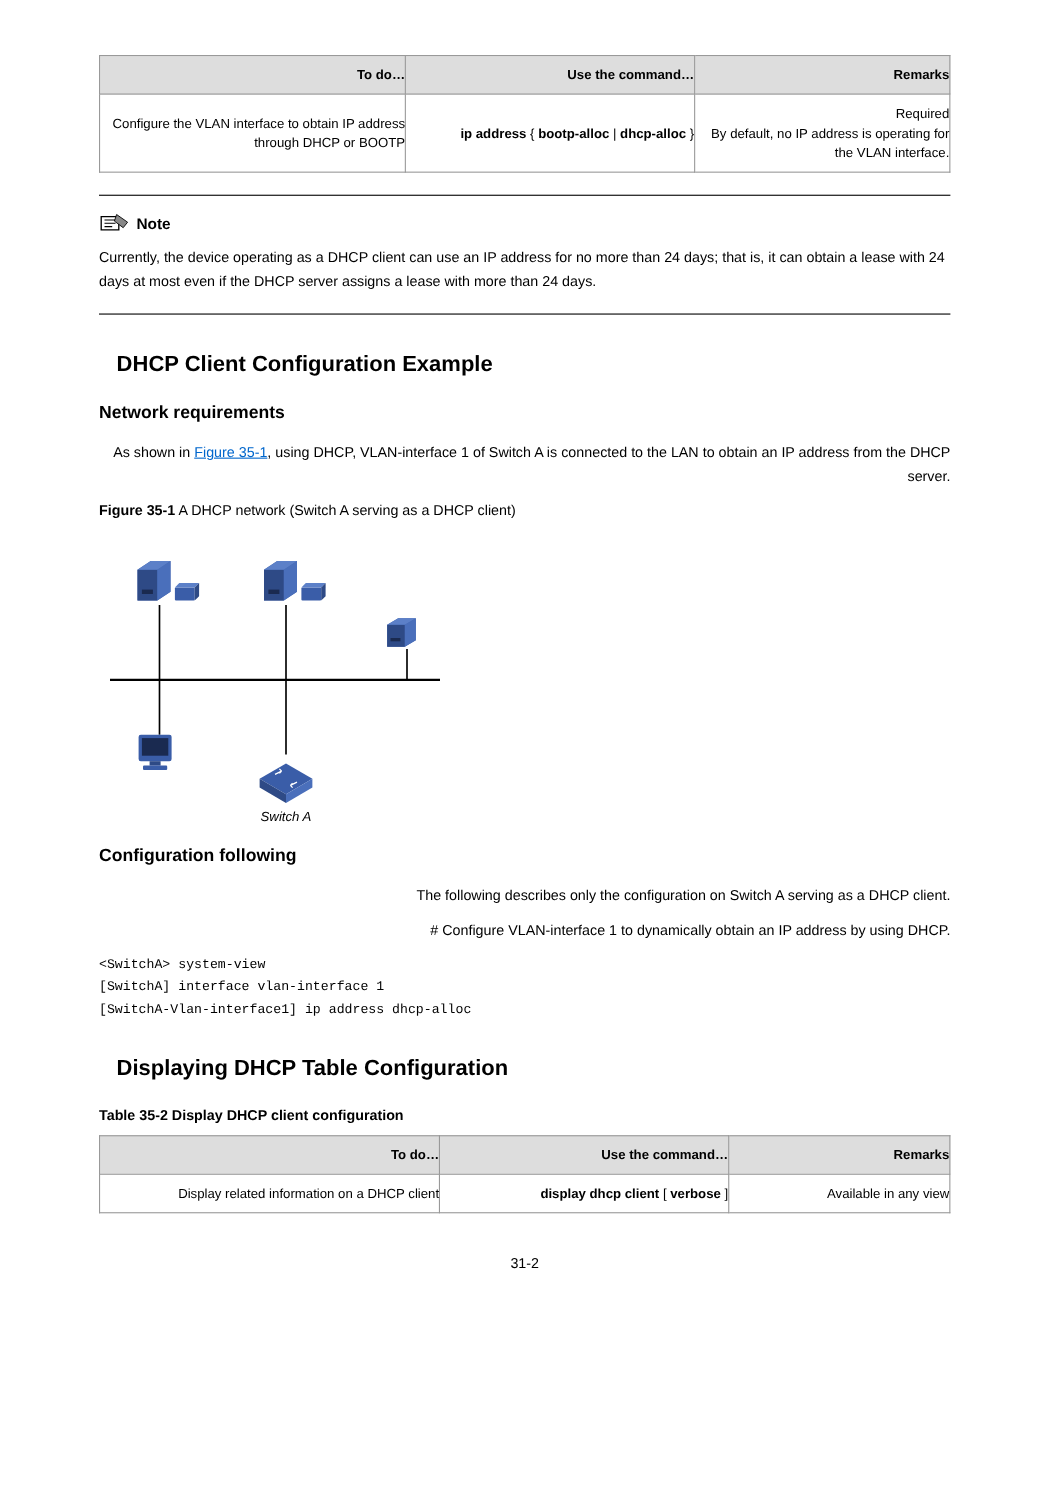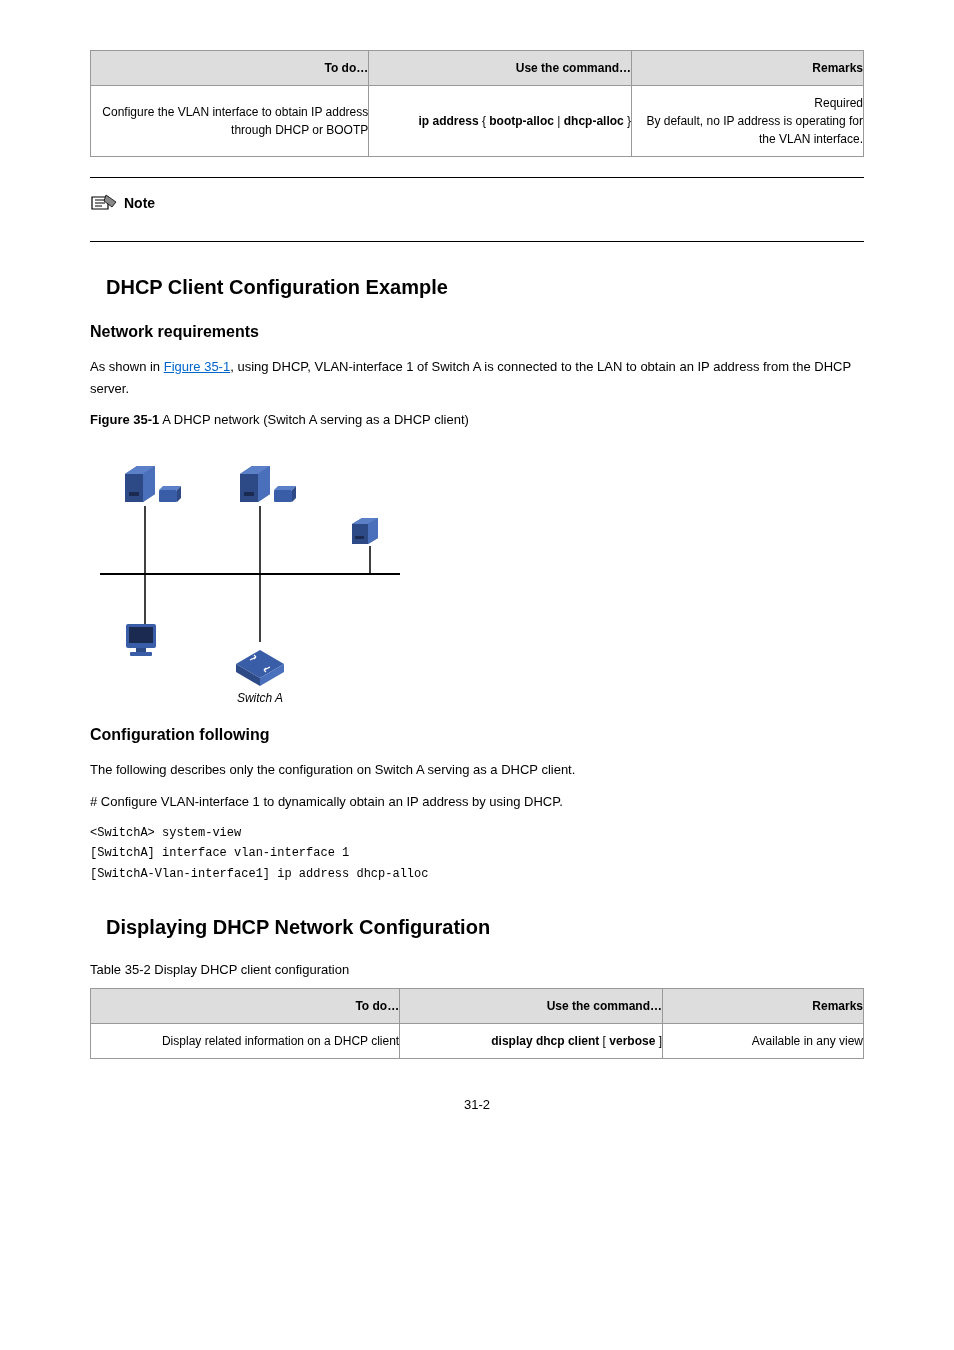--- a/index.html
+++ b/index.html
@@ -62,40 +62,41 @@
       font-weight: bold;
       margin: 14px 0 12px 0;
     }
     p {
       font-size: 13px;
       line-height: 1.7;
       margin-bottom: 8px;
     }
     .para {
       margin-bottom: 10px;
+      text-align: right;
     }
     .link {
       color: #0066cc;
       text-decoration: underline;
     }
     .figure-caption {
       font-size: 13px;
       margin-bottom: 14px;
     }
     .figure-caption .fig-label {
       font-weight: bold;
     }
     .diagram {
       width: 330px;
       height: 265px;
       position: relative;
       font-style: italic;
     }
     .table-caption {
-      font-weight: normal;
+      font-weight: bold;
       font-size: 13px;
       margin-bottom: 8px;
     }
     .codeblock {
       font-family: "Courier New", monospace;
       font-size: 12px;
       line-height: 1.7;
       margin: 6px 0 20px 0;
       white-space: pre;
     }
@@ -132,20 +133,21 @@
 
 <div class="note-section">
   <div class="note-header">
     <svg class="note-icon" viewBox="0 0 28 22">
       <path d="M2 4 L18 4 L18 16 L2 16 Z" fill="none" stroke="#000" stroke-width="1.2"></path>
       <path d="M5 7 L15 7 M5 10 L15 10 M5 13 L12 13" stroke="#000" stroke-width="1"></path>
       <path d="M16 2 L26 9 L22 14 L14 8 Z" fill="#888" stroke="#000" stroke-width="0.8"></path>
     </svg>
     <span class="note-label">Note</span>
   </div>
+  <div class="note-text">Currently, the device operating as a DHCP client can use an IP address for no more than 24 days; that is, it can obtain a lease with 24 days at most even if the DHCP server assigns a lease with more than 24 days.</div>
 </div>
 
 <h1>DHCP Client Configuration Example</h1>
 
 <h2>Network requirements</h2>
 
 <p class="para">
   <span>As shown in </span><a href="#" class="link">Figure 35-1</a><span>, using DHCP, VLAN-interface 1 of Switch A is connected to the LAN to obtain an IP address from the DHCP server.</span>
 </p>
 
@@ -213,21 +215,21 @@
 
 <h2>Configuration following</h2>
 
 <p class="para">The following describes only the configuration on Switch A serving as a DHCP client.</p>
 <p class="para"># Configure VLAN-interface 1 to dynamically obtain an IP address by using DHCP.</p>
 
 <div class="codeblock">&lt;SwitchA&gt; system-view
 [SwitchA] interface vlan-interface 1
 [SwitchA-Vlan-interface1] ip address dhcp-alloc</div>
 
-<h1>Displaying DHCP Network Configuration</h1>
+<h1>Displaying DHCP Table Configuration</h1>
 
 <div class="table-caption">Table 35-2 Display DHCP client configuration</div>
 
 <table>
   <thead>
     <tr>
       <th style="width:40%">To do…</th>
       <th style="width:34%">Use the command…</th>
       <th style="width:26%">Remarks</th>
     </tr>

